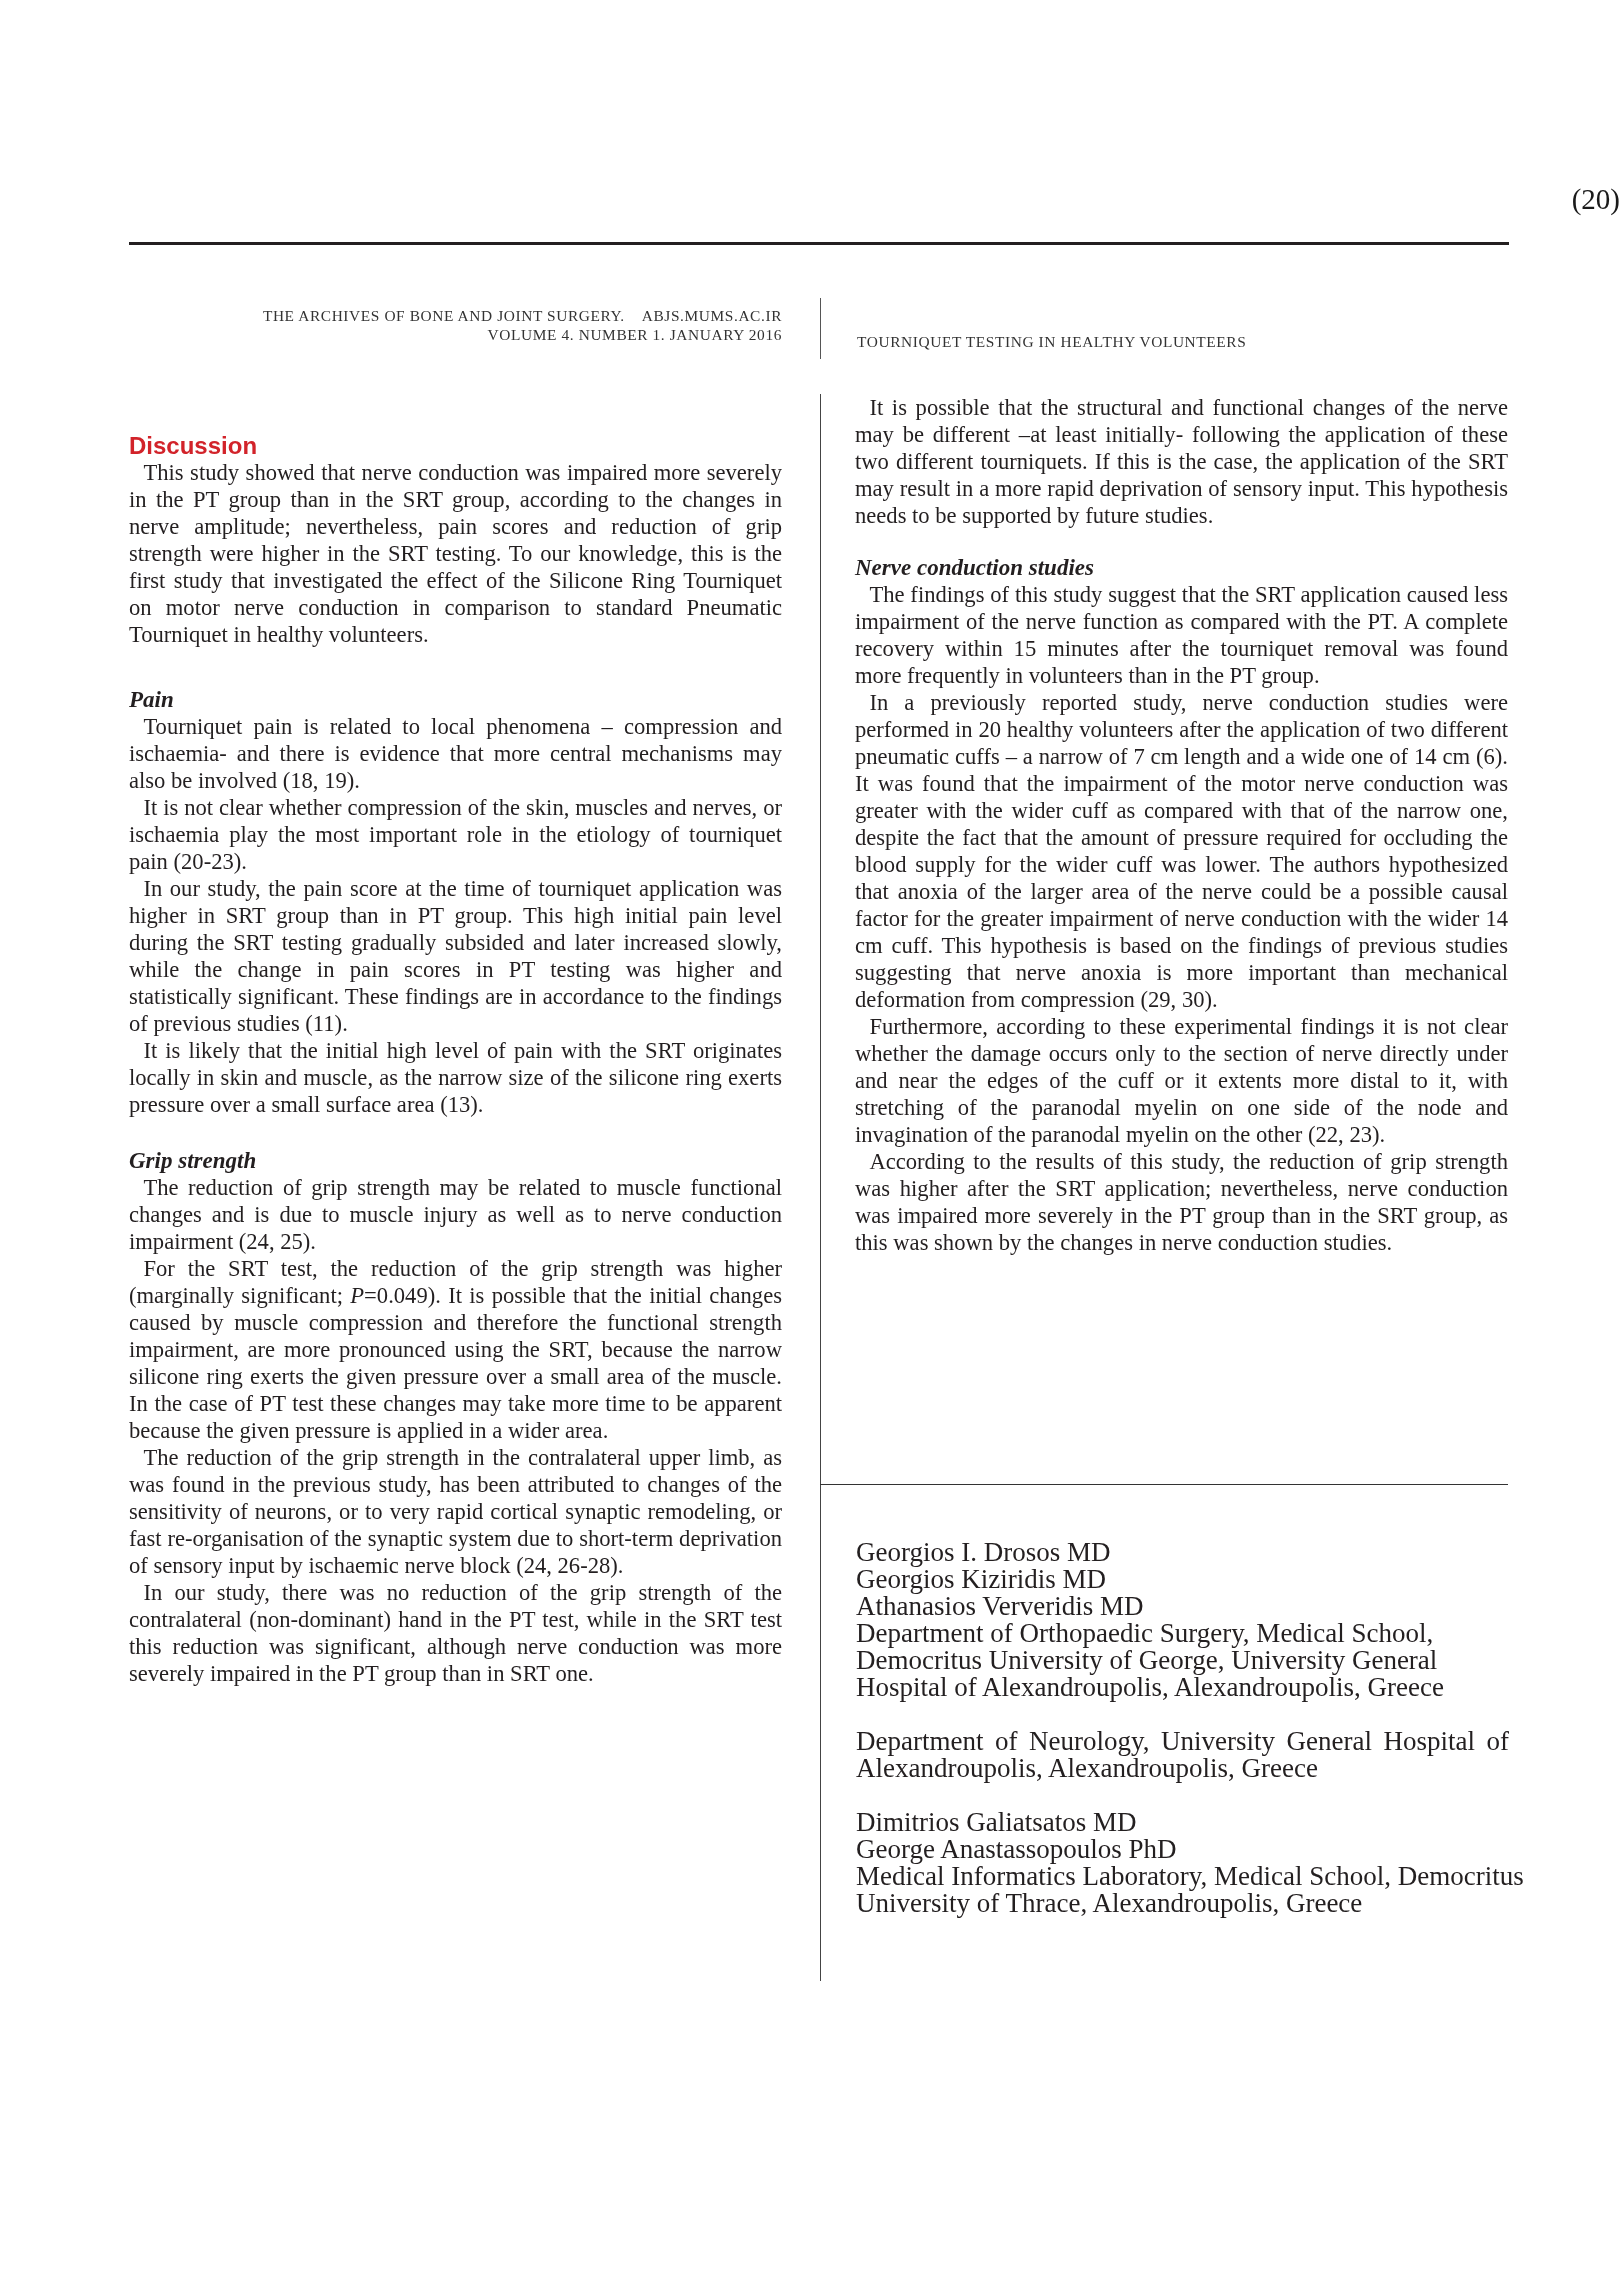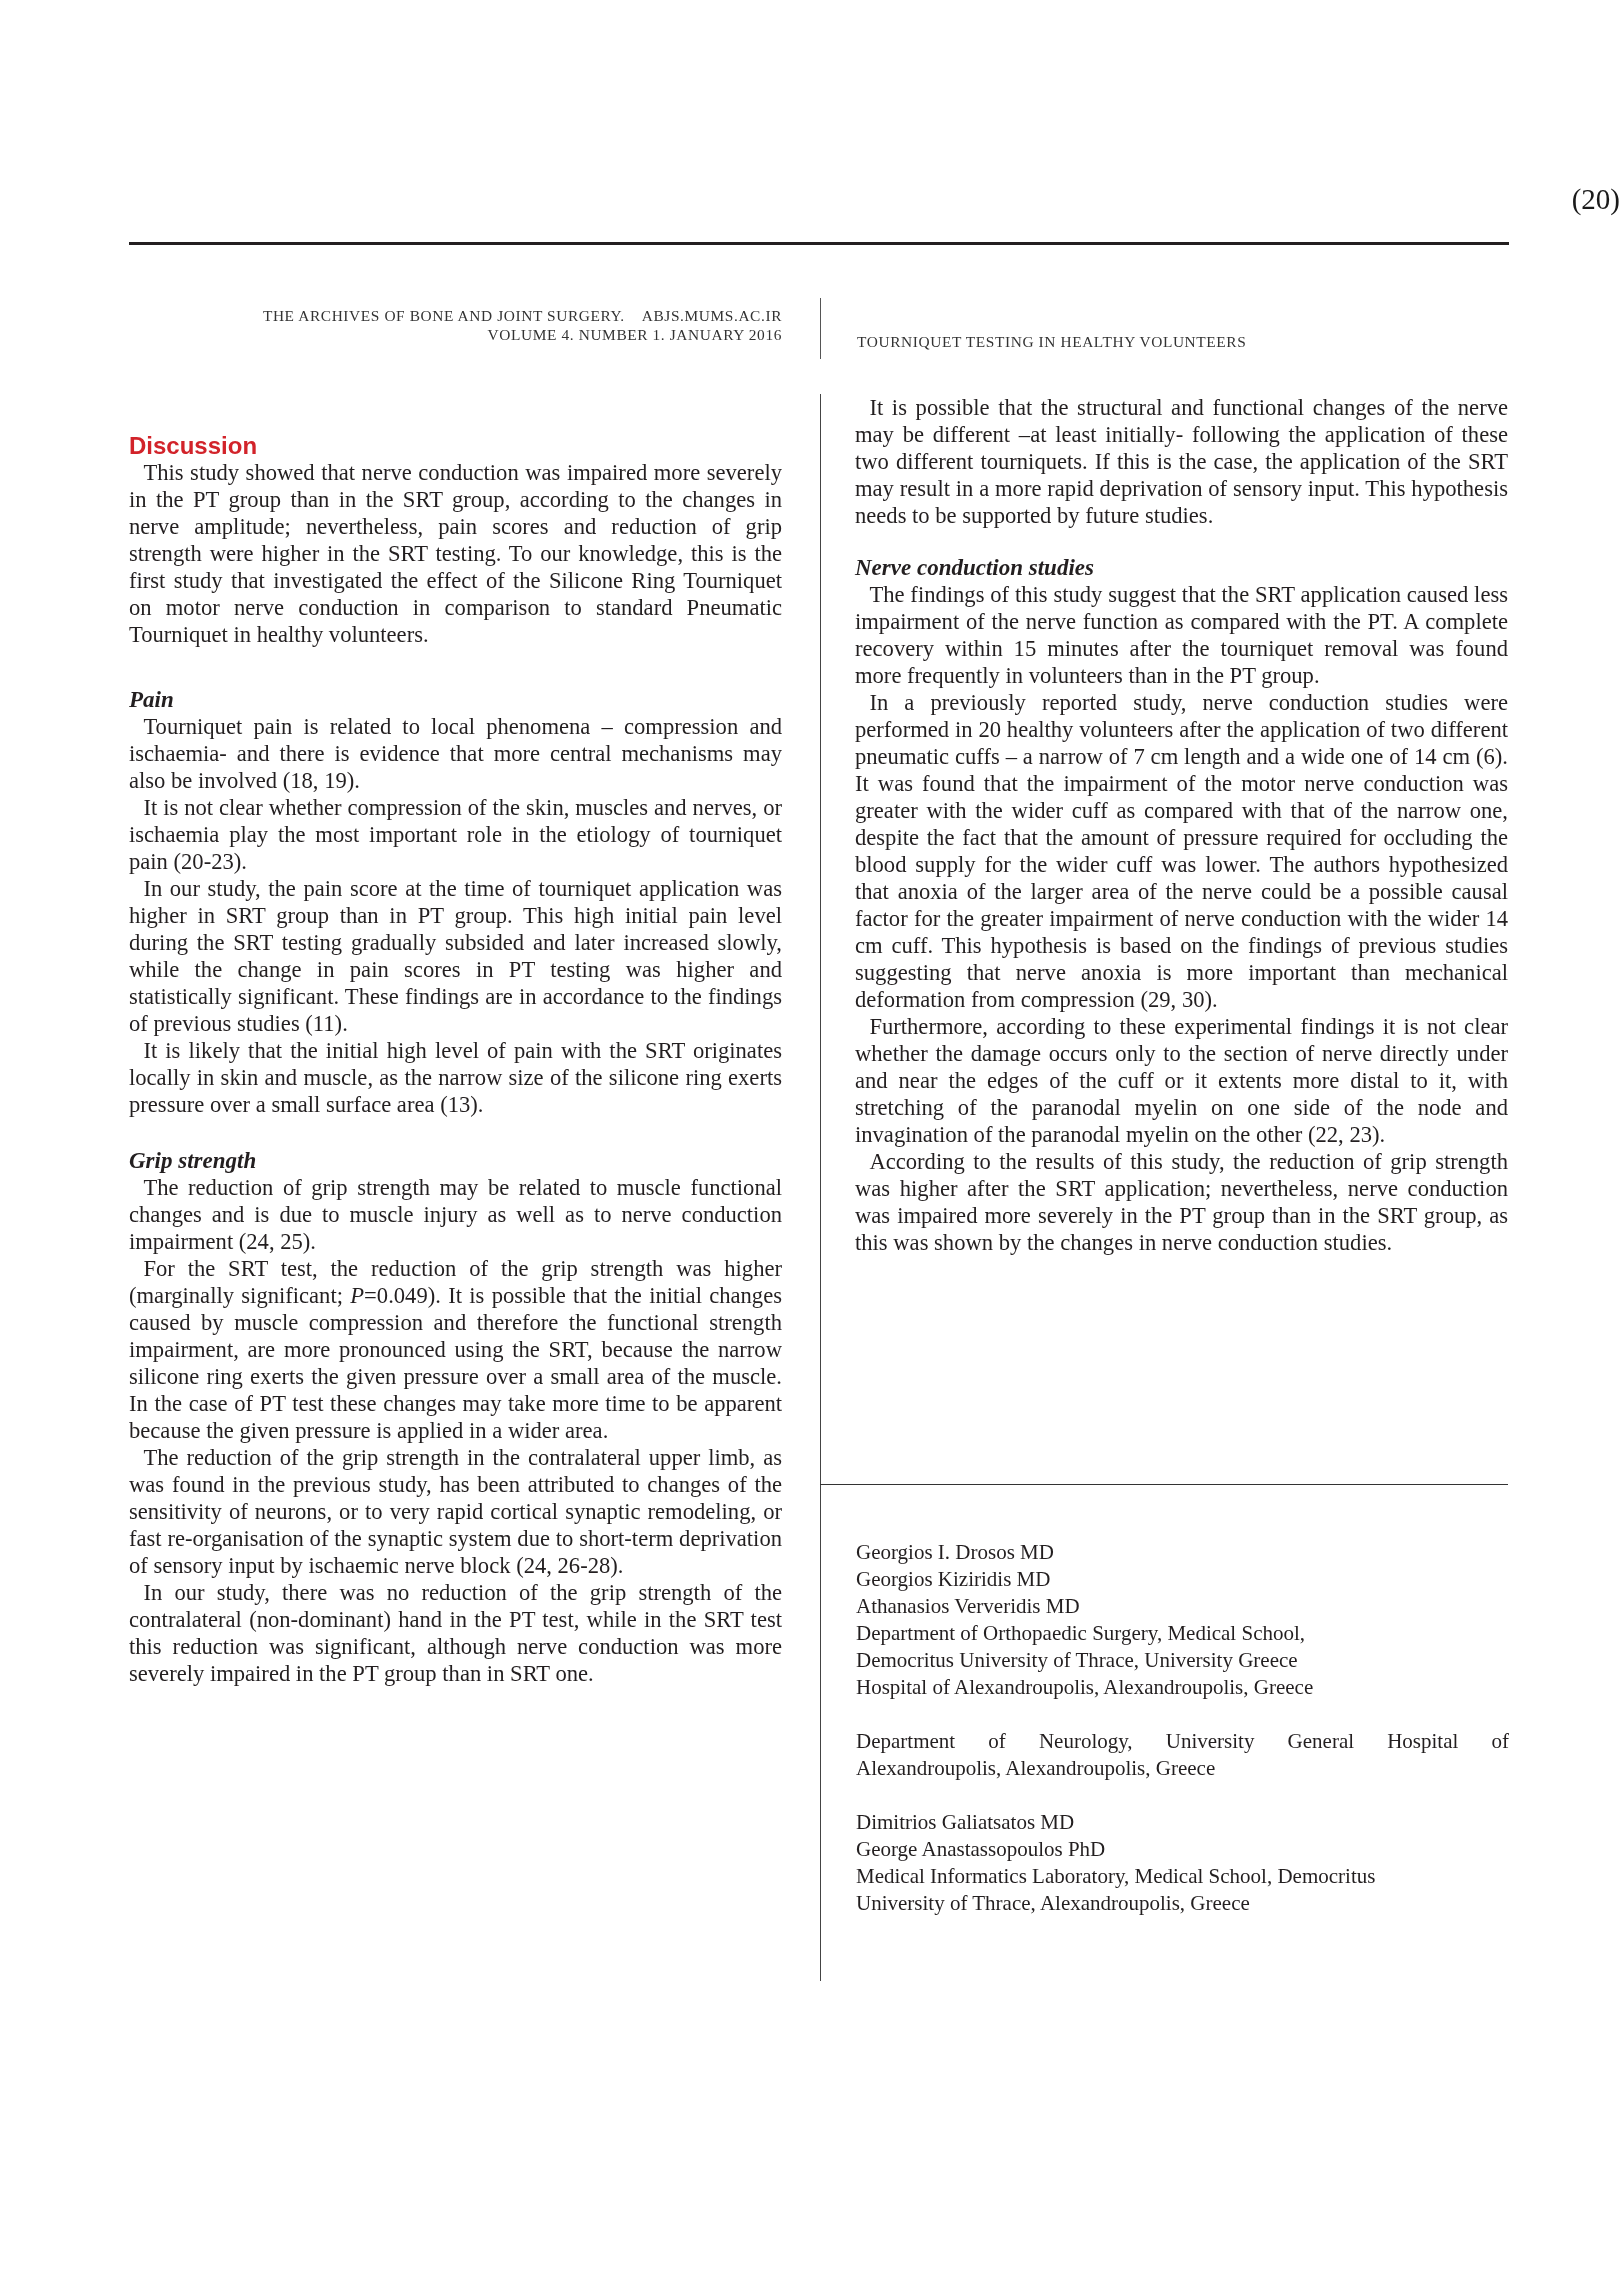--- a/index.html
+++ b/index.html
@@ -45,21 +45,21 @@
     font-weight: bold; font-style: italic; font-size: 23px; line-height: 27px; margin-top: 29px;
   }
   .col-divider {
     position: absolute; left: 820px; top: 394px; width: 1px; height: 1587px; background: #444;
   }
   .affil-rule {
     position: absolute; left: 820px; width: 688px; top: 1484px; height: 1px; background: #333;
   }
   .affiliations {
     position: absolute; left: 856px; top: 1539px; width: 653px;
-    font-size: 21px; line-height: 27px; font-family: "Liberation Serif", serif;
+    font-size: 27px; line-height: 27px; font-family: "Liberation Serif", serif;
   }
   .affil-group { margin-bottom: 27px; }
   .affil-group div { white-space: nowrap; }
   .affil-group .justify { text-align: justify; text-align-last: justify; white-space: normal; }
 </style>
 </head>
 <body>
 
 <div class="page-number">(20)</div>
 <div class="top-rule"></div>
@@ -102,21 +102,21 @@
 </div>
 
 <div class="affil-rule"></div>
 
 <div class="affiliations">
   <div class="affil-group">
     <div>Georgios I. Drosos MD</div>
     <div>Georgios Kiziridis MD</div>
     <div>Athanasios Ververidis MD</div>
     <div>Department of Orthopaedic Surgery, Medical School,</div>
-    <div>Democritus University of Thrace, University Greece</div>
+    <div>Democritus University of George, University General</div>
     <div>Hospital of Alexandroupolis, Alexandroupolis, Greece</div>
   </div>
   <div class="affil-group">
     <div class="justify">Department of Neurology, University General Hospital of</div>
     <div>Alexandroupolis, Alexandroupolis, Greece</div>
   </div>
   <div class="affil-group">
     <div>Dimitrios Galiatsatos MD</div>
     <div>George Anastassopoulos PhD</div>
     <div>Medical Informatics Laboratory, Medical School, Democritus</div>

